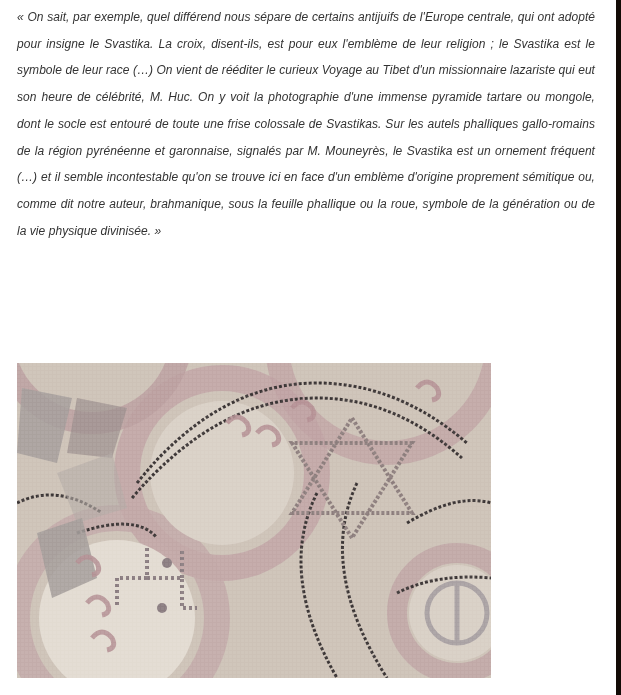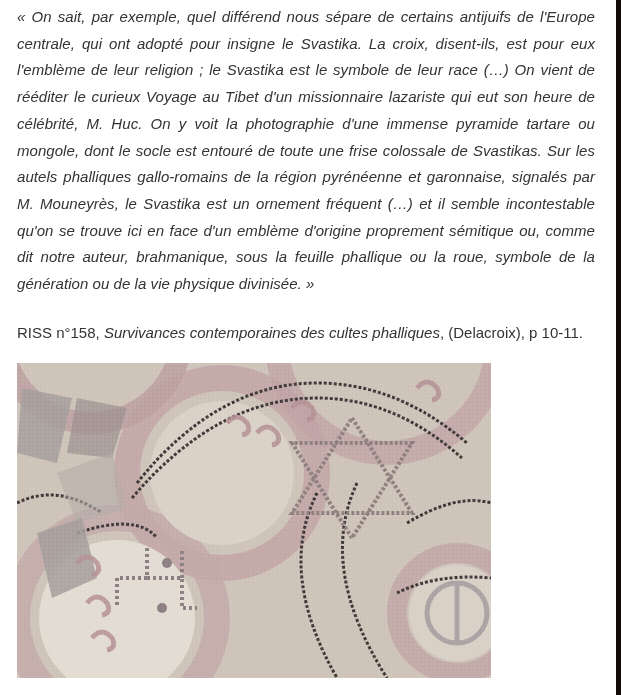--- a/index.html
+++ b/index.html
@@ -8,21 +8,21 @@
     background: #ffffff; position: relative;
     font-family: "Liberation Sans", sans-serif;
     color: #333333;
   }
   .content {
     position: absolute; left: 17px; top: 4px; width: 578px;
   }
   .quote {
     margin: 0;
     font-style: italic;
-    font-size: 15px;
+    font-size: 12px;
     line-height: 26.7px;
     text-align: justify;
     letter-spacing: 0.05px;
   }
   .citation {
     margin: 0;
     position: absolute; top: 316px; left: 0;
     font-size: 15px;
     line-height: 26px;
     white-space: nowrap;
@@ -39,21 +39,20 @@
     position: absolute; left: 616px; top: 0; width: 5px; height: 695px;
     background: #130b06;
   }
 </style>
 </head>
 <body>
 
 <div class="content">
   <p class="quote">« On sait, par exemple, quel différend nous sépare de certains antijuifs de l'Europe centrale, qui ont adopté pour insigne le Svastika. La croix, disent-ils, est pour eux l'emblème de leur religion ; le Svastika est le symbole de leur race (…) On vient de rééditer le curieux Voyage au Tibet d'un missionnaire lazariste qui eut son heure de célébrité, M. Huc. On y voit la photographie d'une immense pyramide tartare ou mongole, dont le socle est entouré de toute une frise colossale de Svastikas. Sur les autels phalliques gallo-romains de la région pyrénéenne et garonnaise, signalés par M. Mouneyrès, le Svastika est un ornement fréquent (…) et il semble incontestable qu'on se trouve ici en face d'un emblème d'origine proprement sémitique ou, comme dit notre auteur, brahmanique, sous la feuille phallique ou la roue, symbole de la génération ou de la vie physique divinisée. »</p>
 
-  <p class="citation"><span>RISS n°158, </span><em>Survivances contemporaines des cultes phalliques</em><span>, (Delacroix), p 10-11.</span></p>
 
   <div class="figure" title="Ancient floor mosaic with a six-pointed star, a swastika pattern, guilloche braids and scroll motifs">
     <svg width="474" height="315" viewBox="0 0 474 315" xmlns="http://www.w3.org/2000/svg">
       <defs>
         <pattern id="tess" width="4" height="4" patternUnits="userSpaceOnUse">
           <rect width="4" height="4" fill="none"></rect>
           <rect x="0" y="0" width="3" height="3" fill="#ffffff" opacity="0.06"></rect>
         </pattern>
       </defs>
       <rect width="474" height="315" fill="#cdc2b7"></rect>

